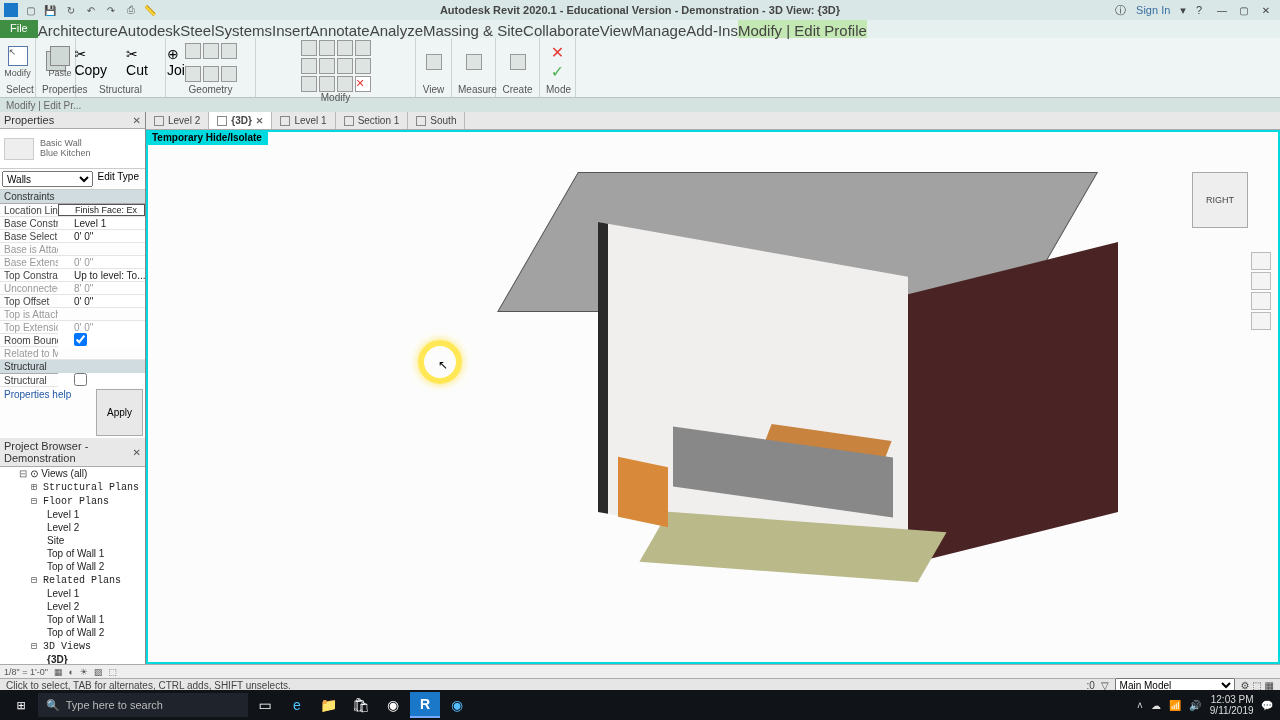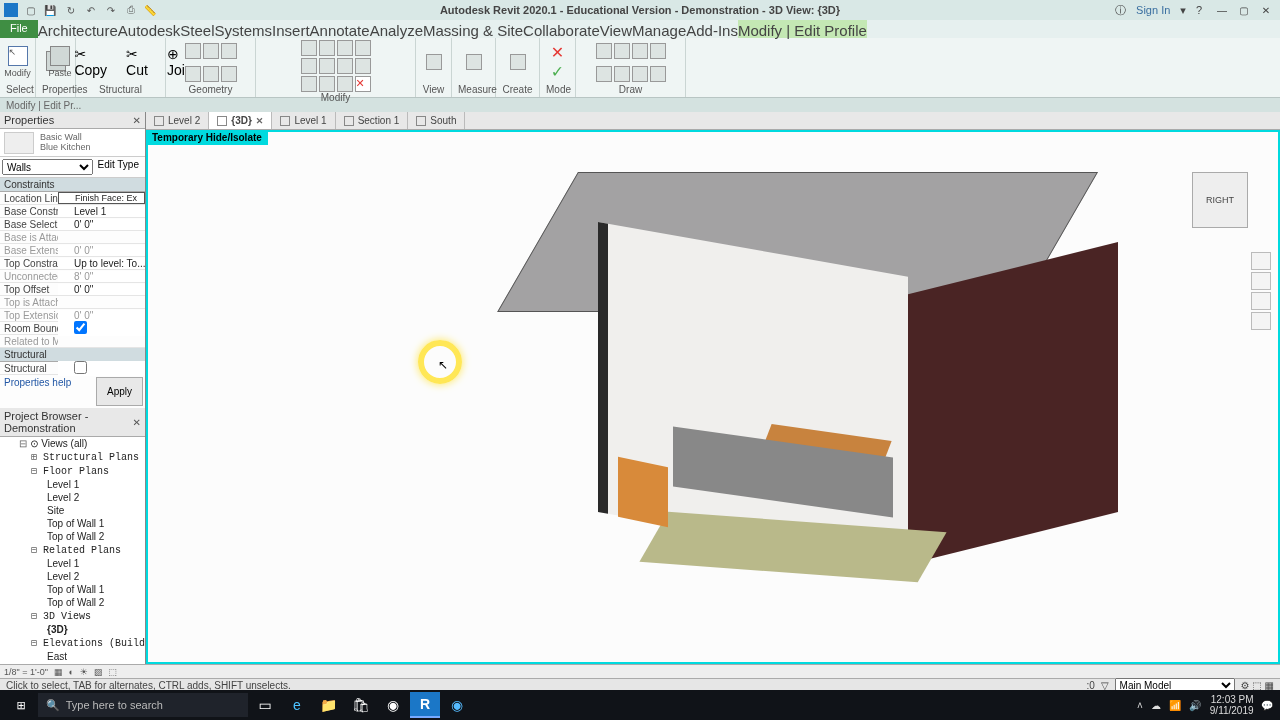--- a/index.html
+++ b/index.html
@@ -38,34 +38,34 @@
 
 .submode { height: 14px; background: #d4e2e0; font-size: 10px; color: #666; padding-left: 6px; display: flex; align-items: center; }
 
 
 .main { display: flex; height: calc(720px - 20px - 18px - 60px - 14px - 26px - 30px); }
 
 
 .left-panels { width: 146px; display: flex; flex-direction: column; background: #fdfdfd; border-right: 1px solid #888; }
 .panel-header { background: #e8e8e8; border-bottom: 1px solid #aaa; padding: 2px 4px; display: flex; align-items: center; font-size: 11px; color: #333; }
 .panel-close { margin-left: auto; font-size: 10px; color: #555; }
-.prop-preview { height: 28px; background: #fff; border-bottom: 1px solid #ccc; display: flex; align-items: center; padding: 2px 4px; }
+.prop-preview { height: 40px; background: #fff; border-bottom: 1px solid #ccc; display: flex; align-items: center; padding: 2px 4px; }
 .prop-thumb { width: 30px; height: 22px; background: #eee; border: 1px solid #ccc; margin-right: 6px; }
 .prop-typebox { display: flex; padding: 2px; border-bottom: 1px solid #ccc; }
 .prop-typebox select { flex: 1; font-size: 10px; height: 16px; }
 .prop-edit-type { font-size: 10px; padding: 0 4px; }
 .prop-section { background: #d0dce0; font-size: 10px; padding: 1px 4px; border-bottom: 1px solid #aaa; color: #333; }
 .prop-row { display: flex; font-size: 10px; border-bottom: 1px solid #e5e5e5; height: 13px; align-items: center; }
 .prop-label { width: 58px; padding-left: 4px; color: #444; overflow: hidden; white-space: nowrap; }
 .prop-value { flex: 1; padding-left: 16px; color: #222; background: #fff; overflow: hidden; white-space: nowrap; }
 .prop-value.box { border: 1px solid #555; font-size: 9px; }
 .greyed .prop-label, .greyed .prop-value { color: #999; }
 .prop-apply { display: flex; padding: 2px; }
 .prop-help { color: #2257a5; font-size: 10px; flex: 1; padding-left: 2px; }
-.prop-apply-btn { font-size: 10px; padding: 8px 10px; background: #e8e8e8; border: 1px solid #aaa; }
+.prop-apply-btn { font-size: 10px; padding: 17px 10px; background: #e8e8e8; border: 1px solid #aaa; }
 
 
 .browser { flex: 1; overflow: hidden; background: #fff; font-size: 10px; }
 .tree-item { padding: 1px 2px; color: #222; white-space: nowrap; margin-left: 17px; }
 .tree-item.expand::before { content: "⊟ "; color: #666; }
 .tree-item.collapse::before { content: "⊞ "; color: #666; }
 .tree-lvl1 { padding-left: 14px; font-family: Liberation Mono, monospace; }
 .tree-lvl2 { padding-left: 30px; }
 .tree-bold { font-weight: bold; }
 
@@ -238,33 +238,20 @@
         <div class="small-icon"></div>
       </div>
     <div class="ribbon-panel-label">Create</div>
   </div>
   <div class="ribbon-panel" style="width:36px">
     <div class="ribbon-icons" style="flex-direction:column;gap:0">
       <span class="mode-x">✕</span>
       <span class="mode-check">✓</span>
     </div>
     <div class="ribbon-panel-label">Mode</div>
-  </div>
-  <div class="ribbon-panel" style="width:110px">
-    <div class="ribbon-icons icon-grid">
-      <div class="small-icon"></div>
-        <div class="small-icon"></div>
-        <div class="small-icon"></div>
-        <div class="small-icon"></div>
-      <div class="small-icon"></div>
-        <div class="small-icon"></div>
-        <div class="small-icon"></div>
-        <div class="small-icon"></div>
-    </div>
-    <div class="ribbon-panel-label">Draw</div>
   </div>
 </div>
 
 <div class="submode">Modify | Edit Pr...</div>
 
 <div class="main">
   <div class="left-panels">
 
     <div class="panel-header">
       <span>Properties</span>

